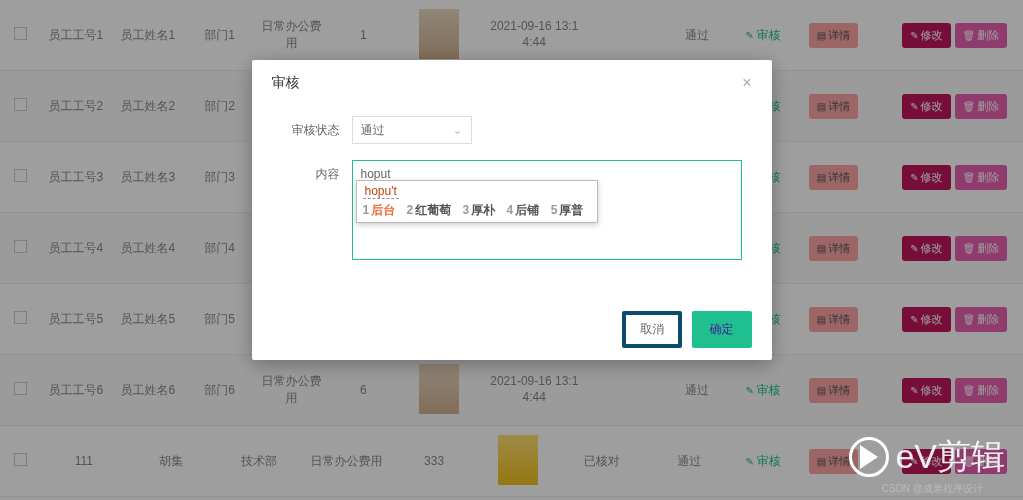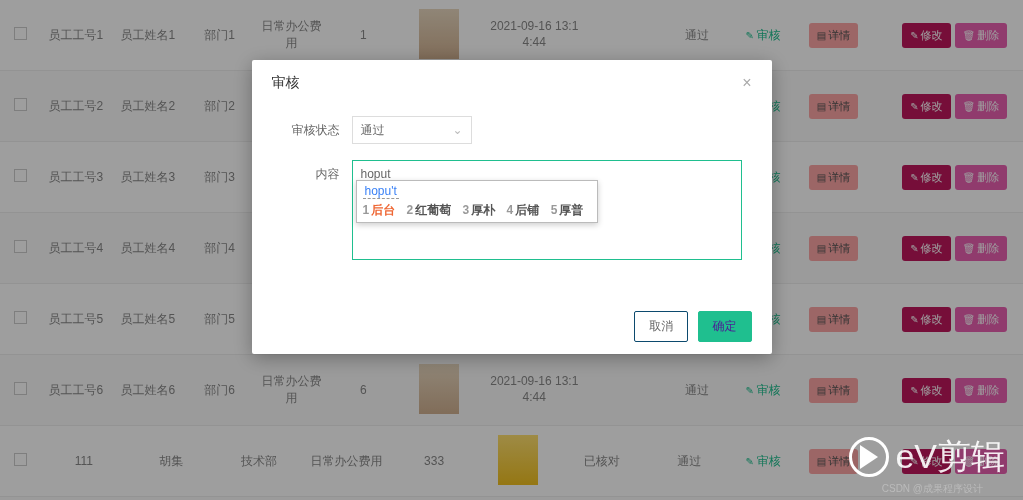--- a/index.html
+++ b/index.html
@@ -33,27 +33,27 @@
 .modal-hd h3 { font-size: 14px; font-weight: 500; color: #333; }
 .modal-close { color: #aaa; cursor: pointer; font-size: 16px; }
 .modal-bd { padding: 10px 30px 20px; }
 .frow { display: flex; align-items: flex-start; margin-bottom: 16px; }
 .flabel { width: 70px; text-align: right; padding-right: 12px; color: #666; font-size: 12px; line-height: 28px; }
 .fctrl { flex: 1; }
 .select { width: 120px; height: 28px; border: 1px solid #ddd; padding: 0 8px; font-size: 12px; color: #666; background: #fff; position: relative; display: flex; align-items: center; justify-content: space-between; }
 .select::after { content: "⌄"; color: #bbb; }
 .textarea { width: 100%; height: 100px; border: 1px solid #1fbf8f; padding: 6px 8px; font-size: 12px; color: #666; resize: none; font-family: inherit; }
 .ime { position: absolute; margin-top: 2px; background: #fff; border: 1px solid #bbb; box-shadow: 0 2px 6px rgba(0,0,0,.2); padding: 3px 6px; font-size: 12px; z-index: 10; }
-.ime .comp { color: #3b82f6; border-bottom: 1px dashed #999; display: inline-block; padding: 0 2px; }
+.ime .comp { color: #c2410c; border-bottom: 1px dashed #999; display: inline-block; padding: 0 2px; }
 .ime .cands { margin-top: 3px; }
 .ime .cands span { margin-right: 8px; color: #555; font-weight: bold; }
 .ime .cands span.first { color: #e63; }
 .ime .cands span em { color: #999; font-style: normal; margin-right: 2px; }
 .modal-ft { padding: 12px 20px; text-align: right; border-top: 0; }
-.mbtn { padding: 6px 14px; font-size: 12px; border: 1px solid #0c4a6e; background: #fff; border-radius: 2px; margin-left: 6px; cursor: pointer; color: #666; }
+.mbtn { padding: 6px 14px; font-size: 12px; border: 4px solid #0c4a6e; background: #fff; border-radius: 2px; margin-left: 6px; cursor: pointer; color: #666; }
 .mbtn.ok { background: #1fbf8f; border-color: #1fbf8f; color: #4c1d95; }
 
 .pager { display: flex; align-items: center; justify-content: center; gap: 8px; padding: 14px 0; font-size: 12px; color: #777; background: #fafafa; }
 
 .watermark { position: fixed; right: 18px; bottom: 20px; color: rgba(255,255,255,.9); font-size: 34px; font-weight: 300; display: flex; align-items: center; gap: 6px; pointer-events: none; }
 .watermark .tri { width: 0; height: 0; border-left: 18px solid #fff; border-top: 12px solid transparent; border-bottom: 12px solid transparent; }
 .watermark .circ { width: 40px; height: 40px; border: 3px solid #fff; border-radius: 50%; display: flex; align-items: center; justify-content: center; }
 .csdn { position: fixed; right: 40px; bottom: 4px; font-size: 10px; color: #bbb; }
 </style>
 </head>

